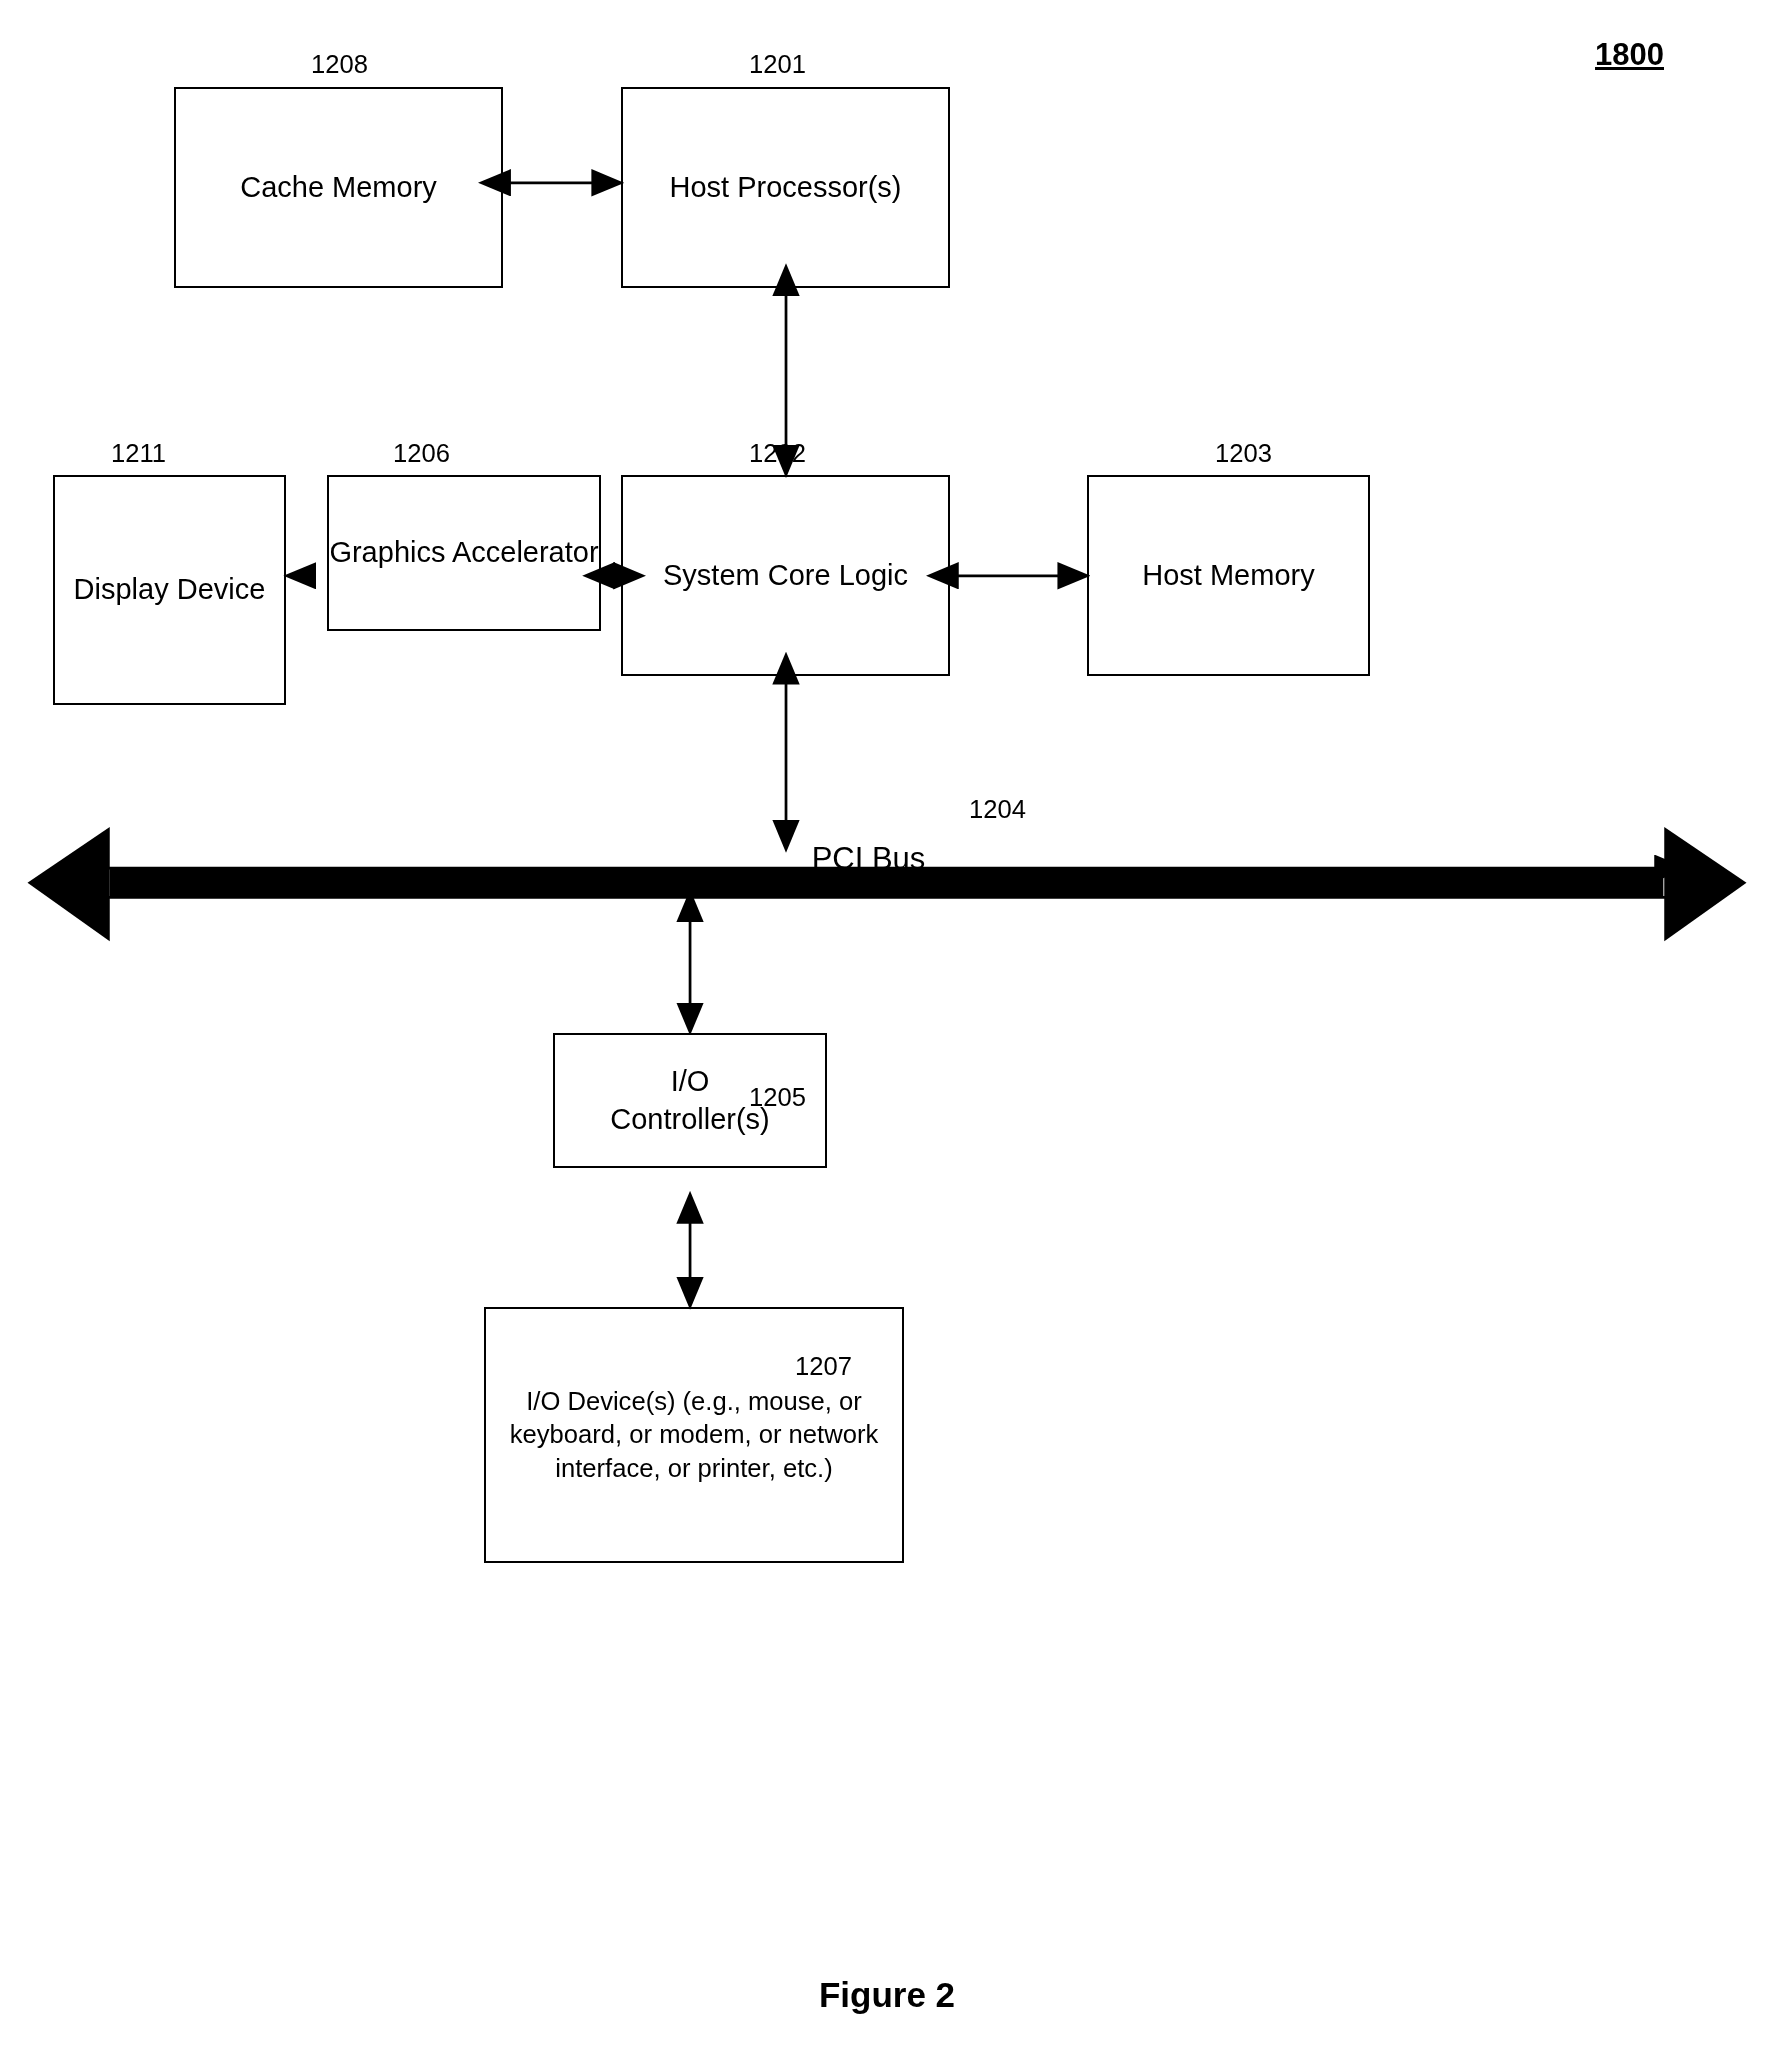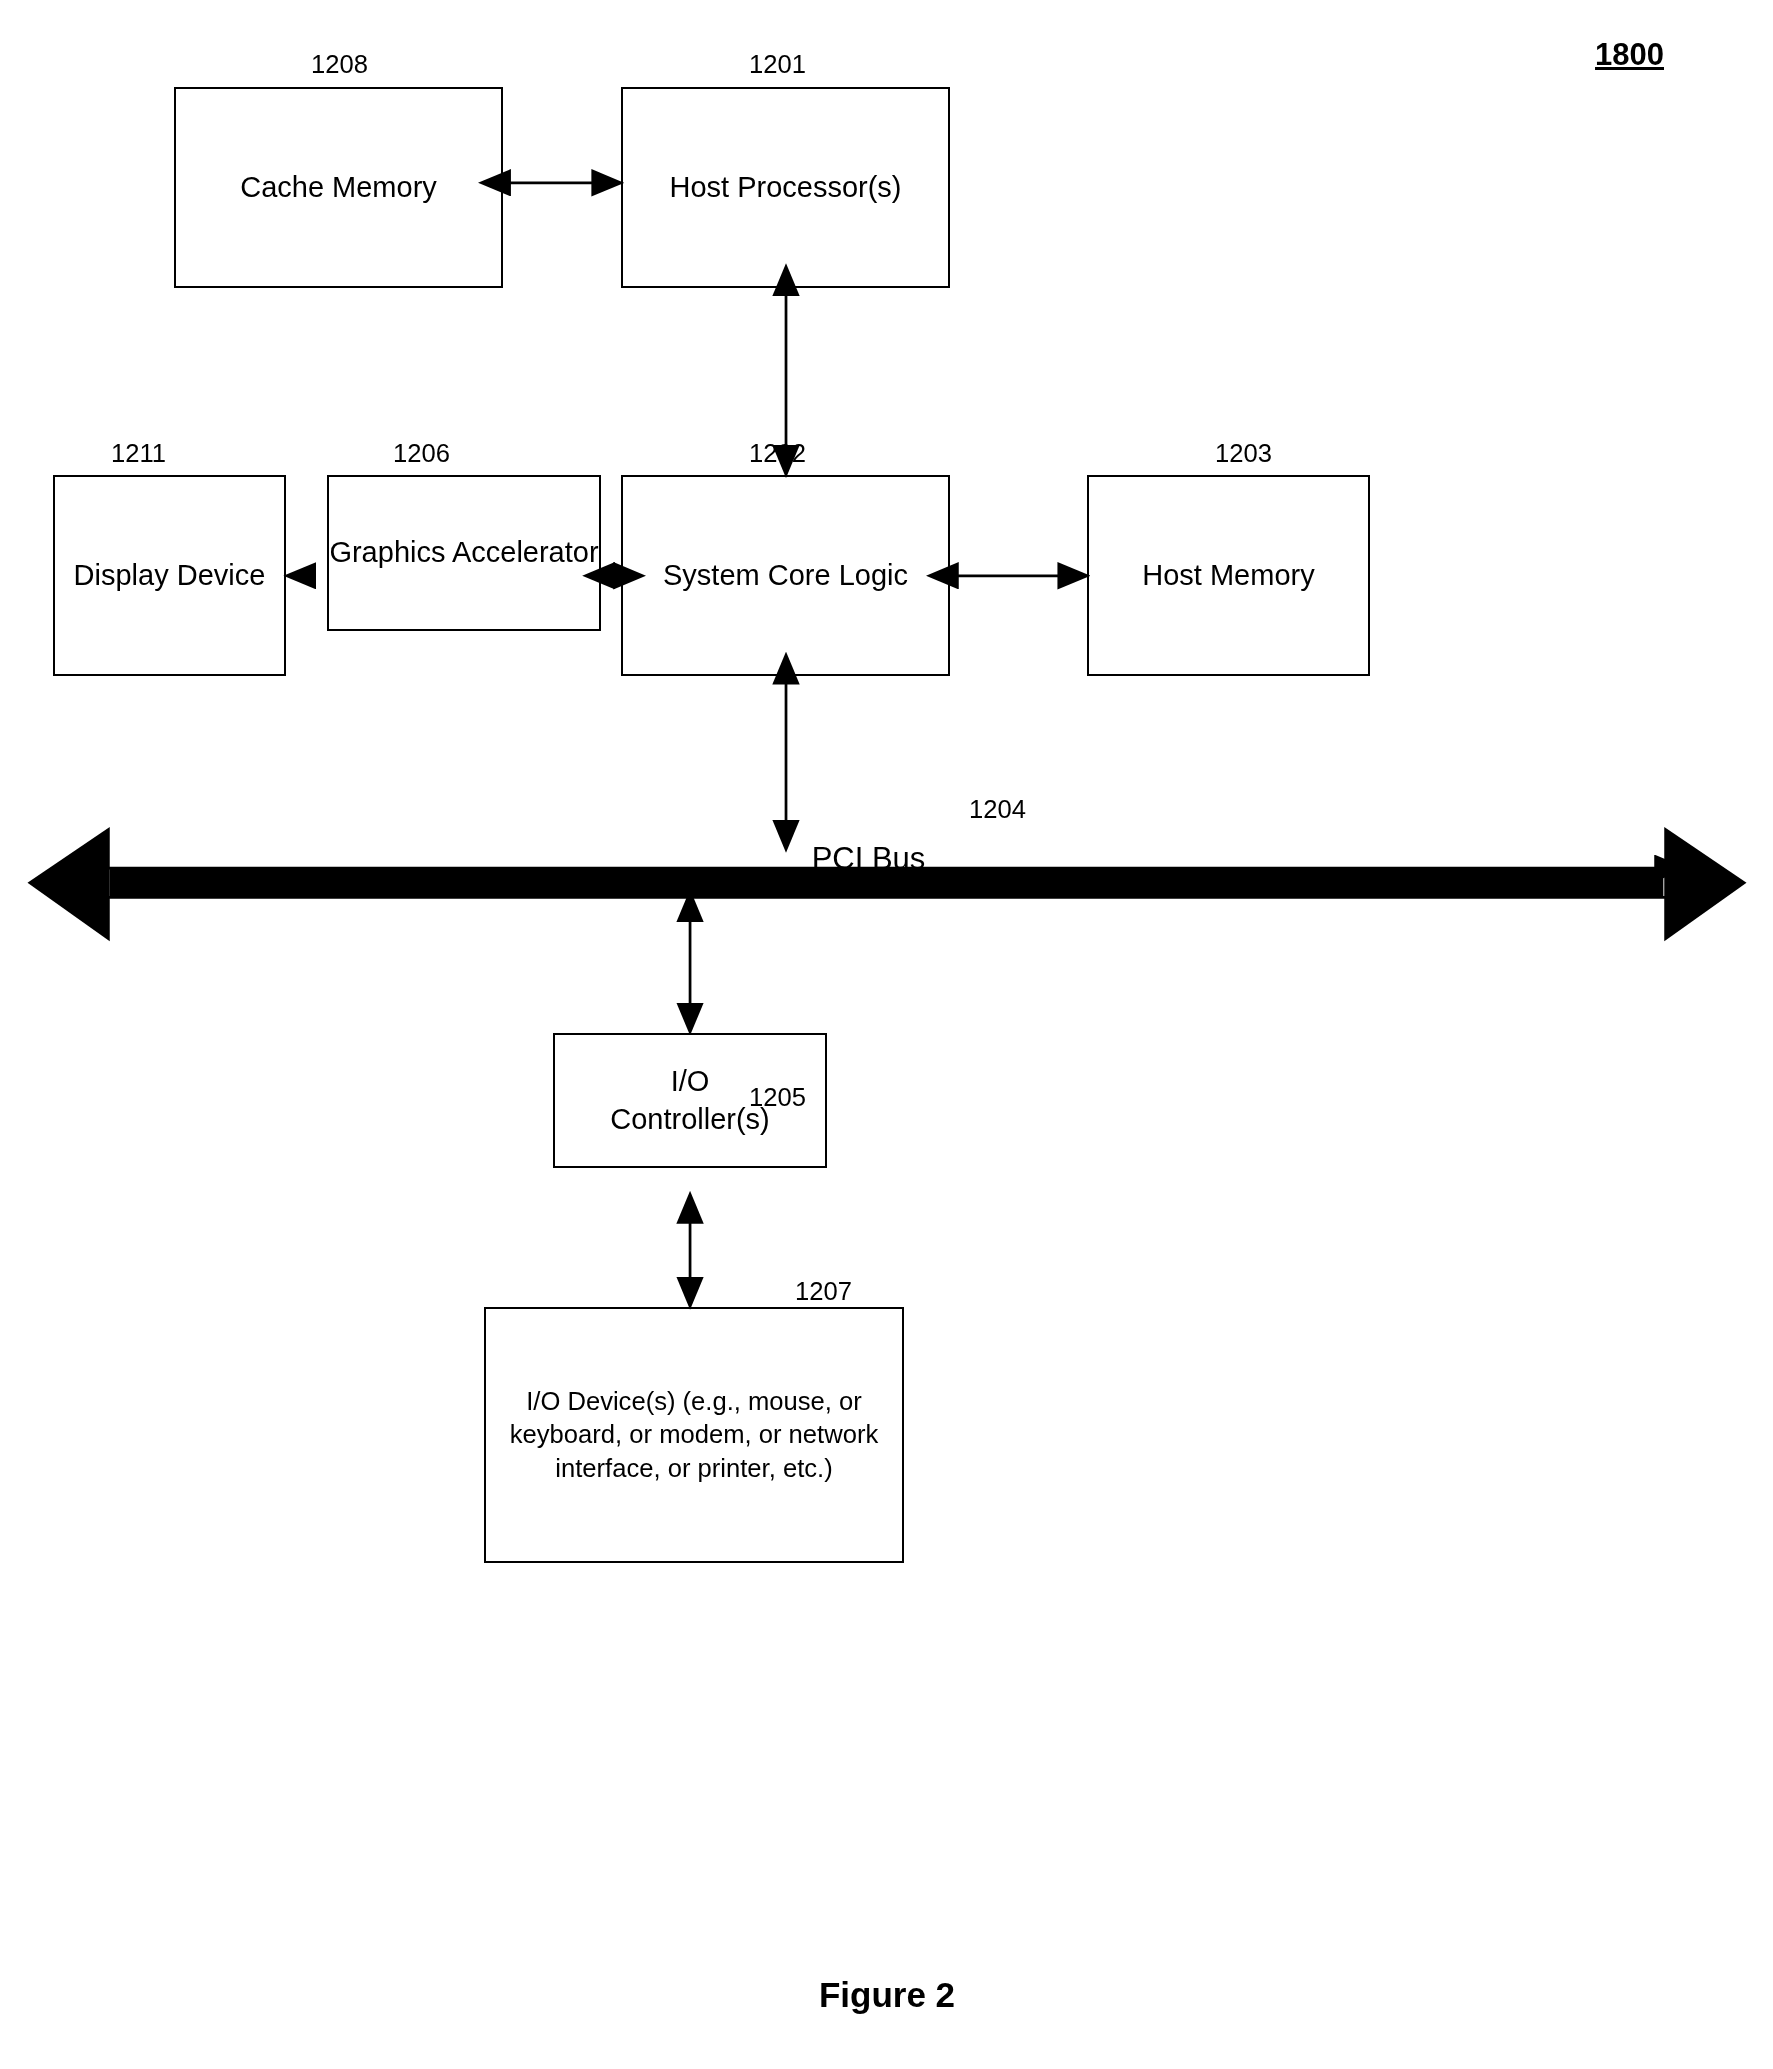--- a/index.html
+++ b/index.html
@@ -87,21 +87,21 @@
   <div class="block" style="left:621px; top:87px; width:329px; height:201px;">
     <span>Host Processor(s)</span>
   </div>
   <div class="ref-label" style="left:749px; top:50px;">1201</div>
 
   <div class="block" style="left:621px; top:475px; width:329px; height:201px;">
     <span>System Core Logic</span>
   </div>
   <div class="ref-label" style="left:749px; top:439px;">1202</div>
 
-  <div class="block" style="left:53px; top:475px; width:233px; height:201px;">
+  <div class="block" style="left:53px; top:475px; width:233px; height:230px;">
     <span>Display Device</span>
   </div>
   <div class="ref-label" style="left:82px; top:439px;margin-left:29px;">1211</div>
 
   <div class="block" style="left:311px; top:475px; width:274px; height:156px;margin-left:16px;">
     <span>Graphics Accelerator</span>
   </div>
   <div class="ref-label" style="left:393px; top:439px;">1206</div>
 
   <div class="block" style="left:1087px; top:475px; width:283px; height:201px;">
@@ -110,21 +110,21 @@
   <div class="ref-label" style="left:1215px; top:439px;">1203</div>
 
   <div class="block" style="left:553px; top:1033px; width:274px; height:135px;">
     <span>I/O<br>Controller(s)</span>
   </div>
   <div class="ref-label" style="left:749px; top:1083px;">1205</div>
 
   <div class="block" style="left:484px; top:1307px; width:420px; height:256px; font-size:25.6px;">
     <span>I/O Device(s) (e.g., mouse, or keyboard, or modem, or network interface, or printer, etc.)</span>
   </div>
-  <div class="ref-label" style="left:795px; top:1277px;">1207</div>
+  <div class="ref-label" style="left:795px; top:1352px;">1207</div>
 
   <svg class="arrows-svg" xmlns="http://www.w3.org/2000/svg" viewBox="0 0 1941 2265" width="1774" height="2070">
     <defs>
 
       <marker id="arrow-end" markerWidth="12" markerHeight="12" refX="10" refY="5" orient="auto">
         <path d="M0,0 L0,10 L12,5 z" fill="#000"></path>
       </marker>
 
       <marker id="arrow-start" markerWidth="12" markerHeight="12" refX="2" refY="5" orient="auto-start-reverse">
         <path d="M0,0 L0,10 L12,5 z" fill="#000"></path>

